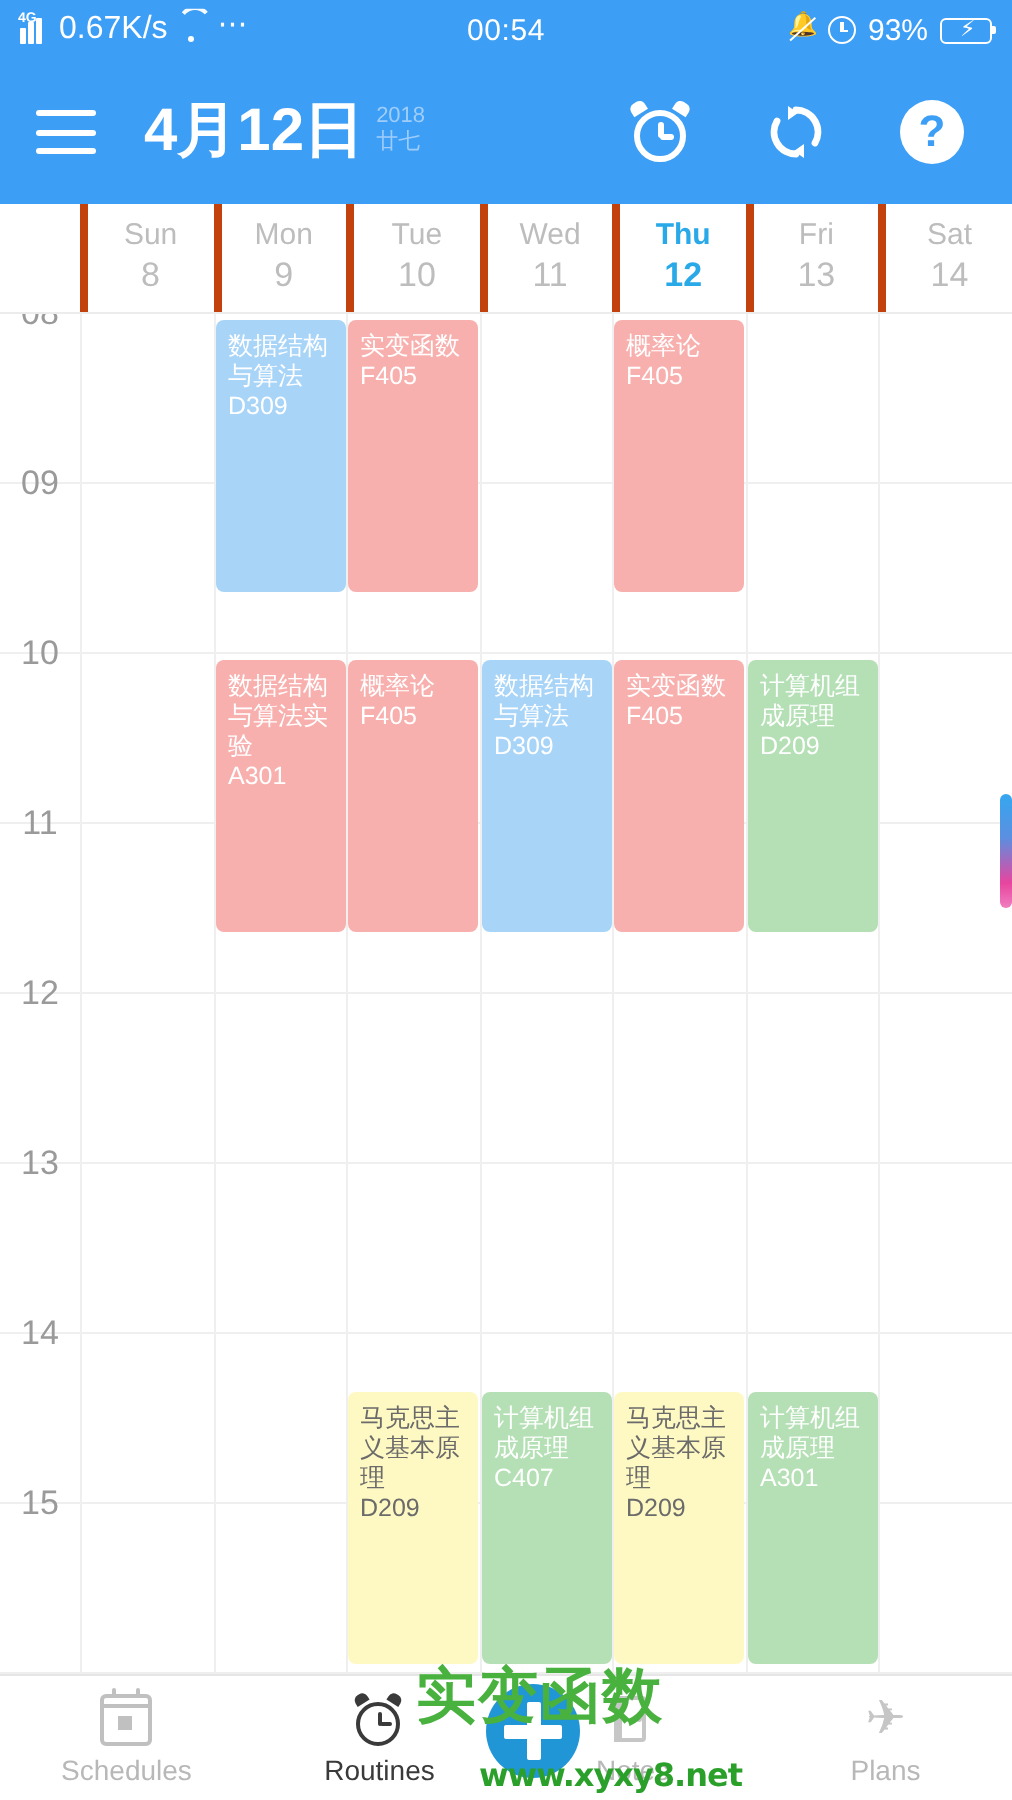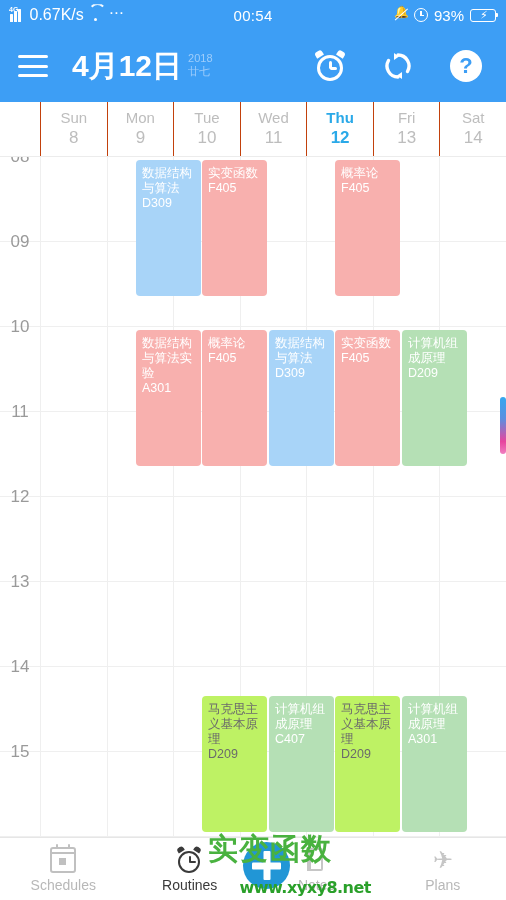--- a/index.html
+++ b/index.html
@@ -87,21 +87,21 @@
   .ic-help span { color:#3d9ef5; font-size:22px; font-weight:bold; line-height:1; }
 
   
   .dayheader {
     position:absolute; top:102px; left:0; width:506px; height:55px;
     background:#fff; display:flex; border-bottom:1px solid #ececec;
   }
   .gutter { width:40px; flex:0 0 40px; }
   .daycol {
     flex:1 1 0; display:flex; flex-direction:column; align-items:center;
-    justify-content:center; border-left:1px solid #c2410c; gap:2px;
+    justify-content:center; border-left:4px solid #c2410c; gap:2px;
   }
   .daycol .dname { font-size:15px; color:#bdbdbd; line-height:1.1; }
   .daycol .dnum  { font-size:17px; color:#bdbdbd; line-height:1.1; }
   .daycol.today .dname,
   .daycol.today .dnum { color:#2aa9e8; font-weight:bold; }
 
   
   .gridwrap {
     position:absolute; top:157px; left:0; width:506px; height:680px;
     background:#fff; overflow:hidden;
@@ -112,28 +112,28 @@
     border-bottom:1px solid #efefef;
   }
   .hourlabel {
     position:absolute; left:0; width:40px; top:-10px; text-align:center;
     font-size:17px; color:#9a9a9a;
   }
   .vline { position:absolute; top:0; width:1px; height:680px; background:#efefef; }
 
   .event {
     position:absolute; border-radius:4px; padding:6px 5px 0 6px;
-    overflow:hidden; cursor:pointer;margin-left:28px;
+    overflow:hidden; cursor:pointer;
   }
   .event .ename { font-size:12.5px; line-height:15px; color:#fff; word-break:break-all; }
   .event .eroom { font-size:12.5px; line-height:15px; color:#fff; }
   .ev-blue   { background:#a8d4f8; }
   .ev-pink   { background:#f8b0ae; }
   .ev-green  { background:#b5e0b5; }
-  .ev-orange { background:#bef264; }
+  .ev-orange { background:#fef9c3; }
   .ev-orange .ename, .ev-orange .eroom { color:#6b6b6b; }
 
   
   .scrollind {
     position:absolute; right:0px; top:240px; width:6px; height:57px;
     border-radius:3px;
     background:linear-gradient(180deg,#35a7ef 0%,#5b8fe0 38%,#e7459e 78%,#f07ec0 100%);
   }
 
   

